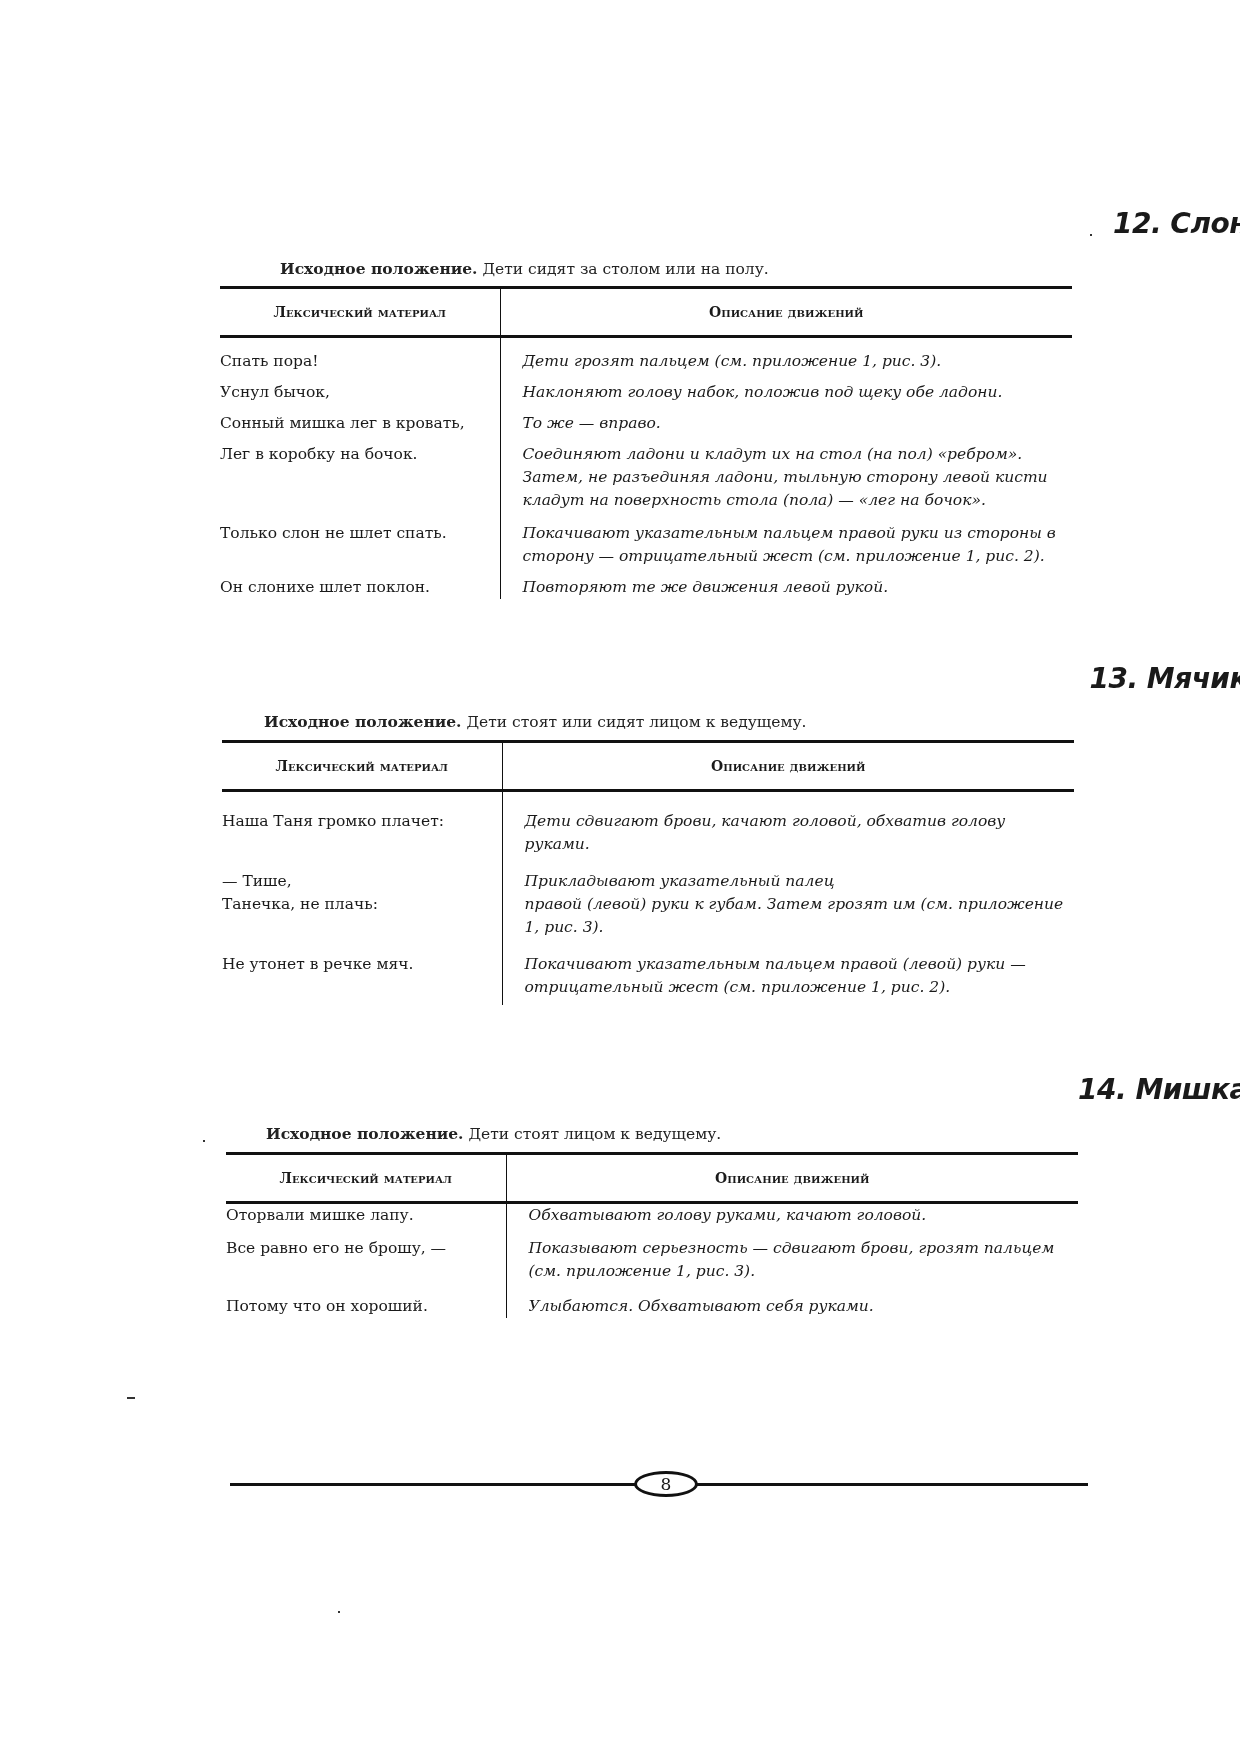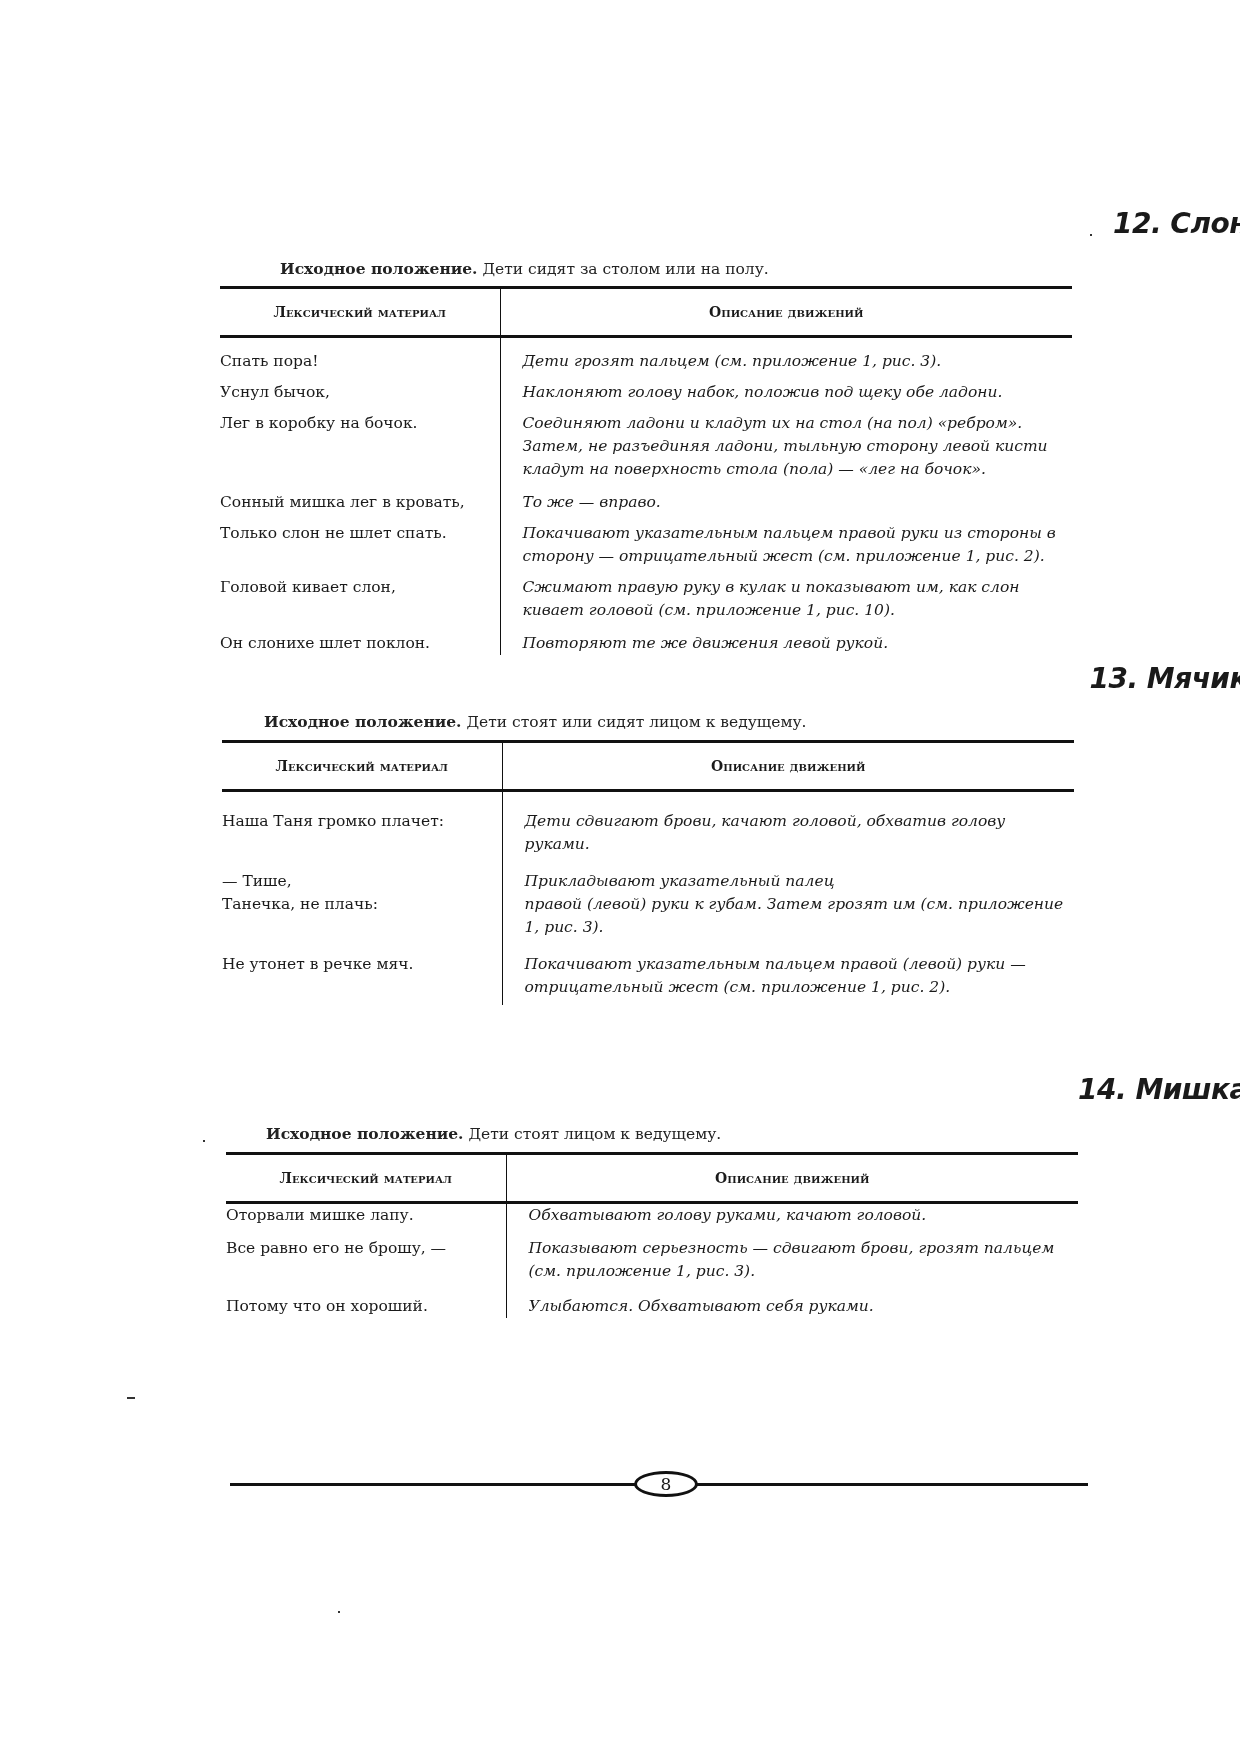--- a/index.html
+++ b/index.html
@@ -39,34 +39,30 @@
   </tr>
   <tr class="first">
     <td class="c1" style="padding-bottom:8px">Спать пора!</td>
     <td class="c2" style="padding-bottom:8px">Дети грозят пальцем (см. приложение 1, рис. 3).</td>
   </tr>
   <tr>
     <td class="c1" style="padding-bottom:8px">Уснул бычок,</td>
     <td class="c2" style="padding-bottom:8px">Наклоняют голову набок, положив под щеку обе ладони.</td>
   </tr>
   <tr>
+    <td class="c1" style="padding-bottom:8px">Сонный мишка лег в кровать,</td>
+    <td class="c2" style="padding-bottom:8px">То же — вправо.</td>
+  </tr>
+  <tr>
     <td class="c1" style="padding-bottom:10px">Лег в коробку на бочок.</td>
     <td class="c2" style="padding-bottom:10px">Соединяют ладони и кладут их на стол (на пол) «ребром». Затем, не разъединяя ладони, тыльную сторону левой кисти кладут на поверхность стола (пола) — «лег на бочок».</td>
   </tr>
   <tr>
-    <td class="c1" style="padding-bottom:8px">Сонный мишка лег в кровать,</td>
-    <td class="c2" style="padding-bottom:8px">То же — вправо.</td>
-  </tr>
-  <tr>
     <td class="c1" style="padding-bottom:8px">Только слон не шлет спать.</td>
     <td class="c2" style="padding-bottom:8px">Покачивают указательным пальцем правой руки из стороны в сторону — отрицательный жест (см. приложение 1, рис. 2).</td>
-  </tr>
-  <tr>
-    <td class="c1" style="padding-bottom:10px">Головой кивает слон,</td>
-    <td class="c2" style="padding-bottom:10px">Сжимают правую руку в кулак и показывают им, как слон кивает головой (см. приложение 1, рис. 10).</td>
   </tr>
   <tr>
     <td class="c1">Он слонихе шлет поклон.</td>
     <td class="c2">Повторяют те же движения левой рукой.</td>
   </tr>
 </tbody>
   </table>
 
 <div class="title" style="top:662px;">13. Мячик</div>
 <div class="init" style="left:264px; top:712px;">

